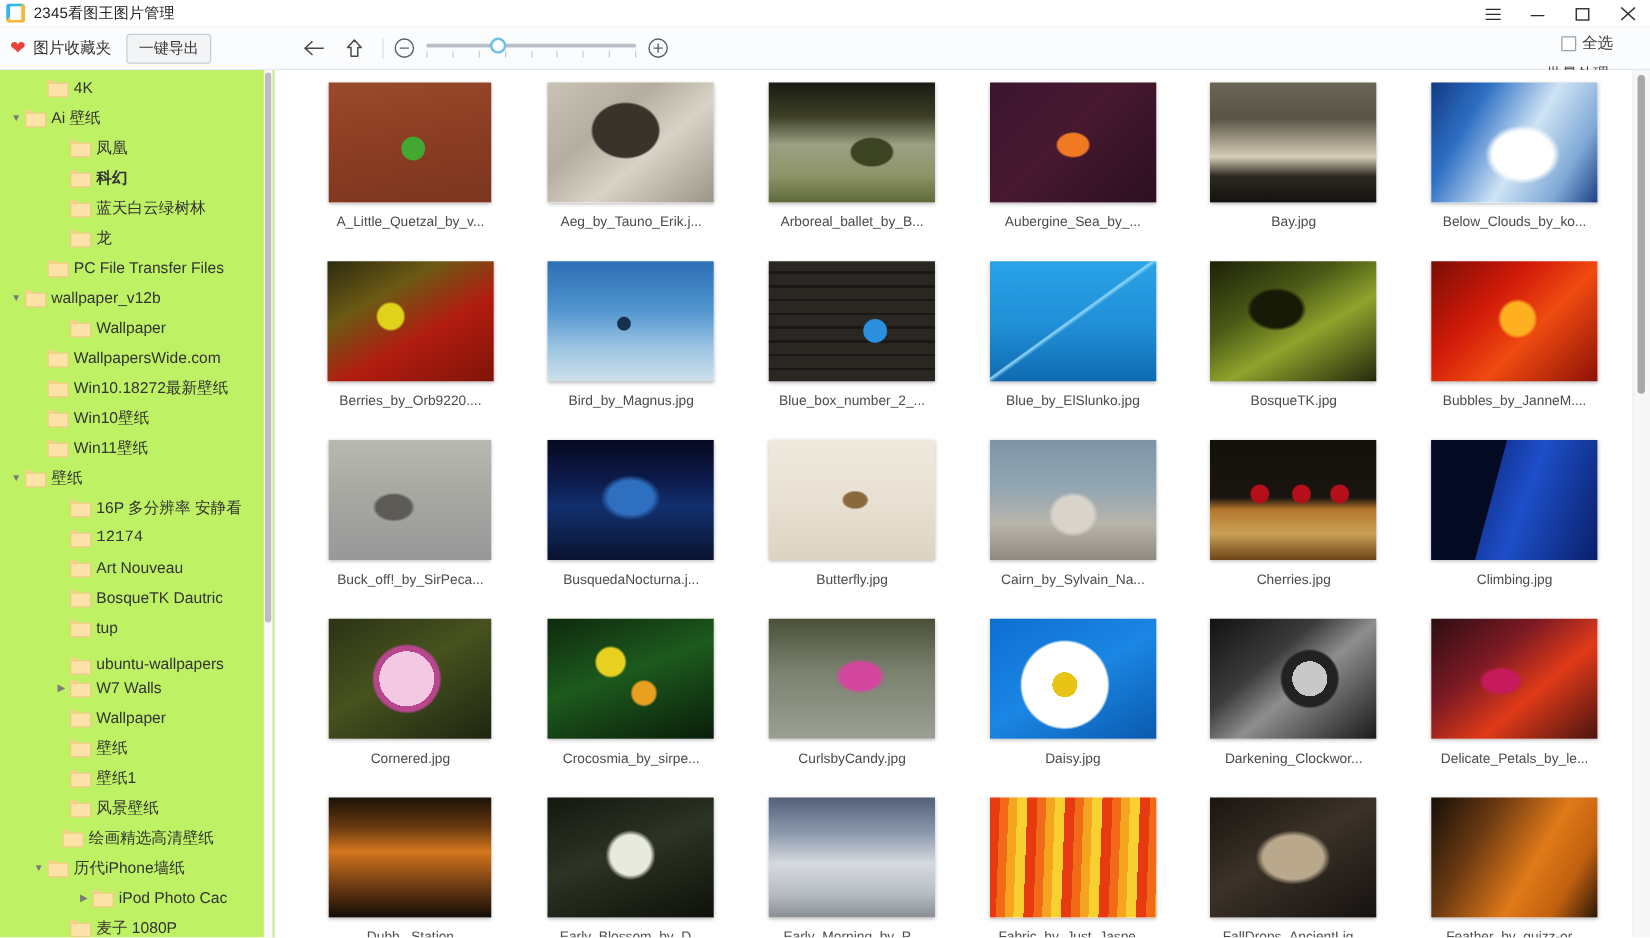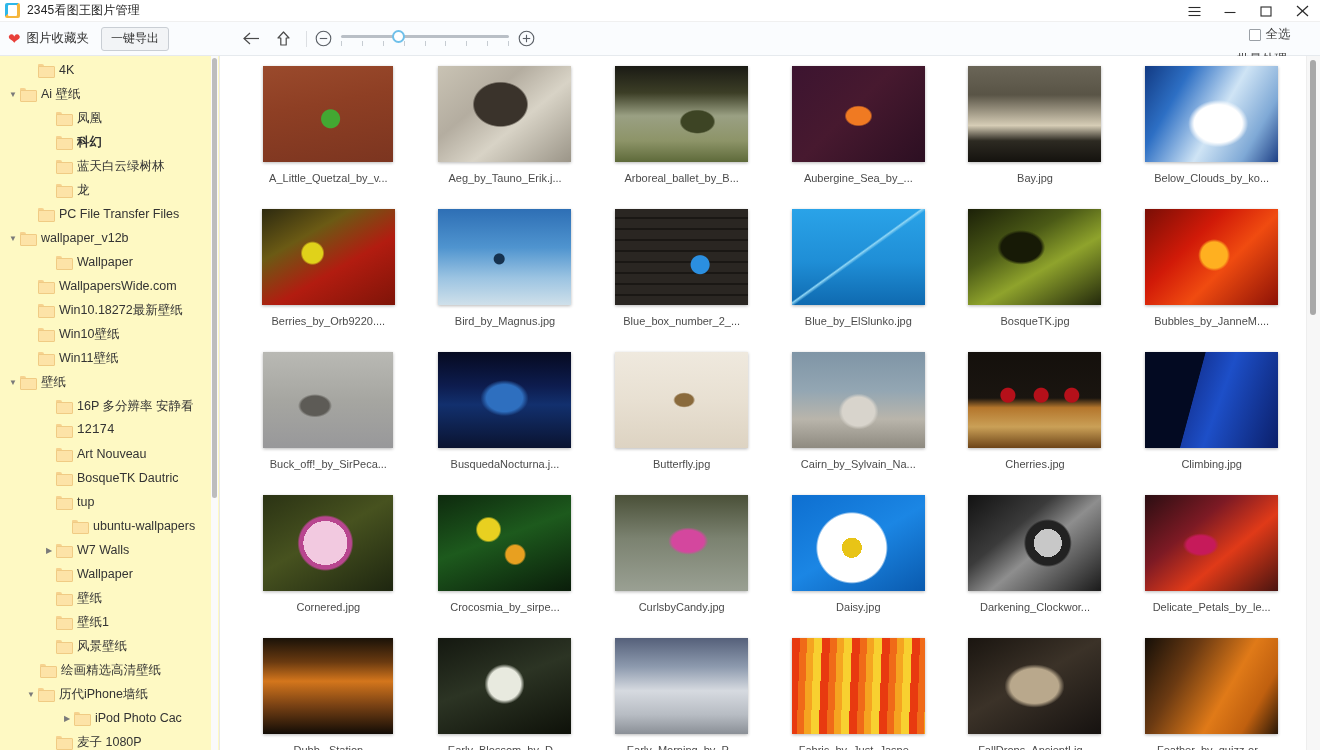--- a/index.html
+++ b/index.html
@@ -114,21 +114,21 @@
     border-radius: 1px; background: #fff; display: block;
   }
   .caret { font-size: 8px; color: #6b6f74; margin-left: 2px; }
 
   
   #body { display: flex; height: calc(750px - 22px - 34px); }
 
   
   #sidebar {
     width: 220px; flex: none;
-    background: #fef9c3;
+    background: #bef264;
     position: relative;
     overflow: hidden;
     border-right: 1px solid #e8e8e8;
   }
   #tree { padding-top: 2px; }
   .node {
     height: 24px;
     display: flex; align-items: center;
     font-size: 12.5px; color: #333;
     white-space: nowrap;
@@ -436,21 +436,21 @@
         <div class="node" style="padding-left: 42px;">
           <span class="twisty"></span>
           <span class="folder"></span>
           <span class="nlabel">BosqueTK Dautric</span>
         </div>
         <div class="node" style="padding-left: 42px;">
           <span class="twisty"></span>
           <span class="folder"></span>
           <span class="nlabel">tup</span>
         </div>
-        <div class="node" style="padding-left: 58px;">
+        <div class="node" style="padding-left: 42px; align-items: flex-end;">
           <span class="twisty"></span>
           <span class="folder"></span>
           <span class="nlabel">ubuntu-wallpapers</span>
         </div>
         <div class="node" style="padding-left: 42px;">
           <span class="twisty">▶</span>
           <span class="folder"></span>
           <span class="nlabel">W7 Walls</span>
         </div>
         <div class="node" style="padding-left: 42px;">
@@ -466,21 +466,21 @@
         <div class="node" style="padding-left: 42px;">
           <span class="twisty"></span>
           <span class="folder"></span>
           <span class="nlabel">壁纸1</span>
         </div>
         <div class="node" style="padding-left: 42px;">
           <span class="twisty"></span>
           <span class="folder"></span>
           <span class="nlabel">风景壁纸</span>
         </div>
-        <div class="node" style="padding-left: 26px; align-items: center;">
+        <div class="node" style="padding-left: 36px; align-items: center;">
           <span class="twisty"></span>
           <span class="folder"></span>
           <span class="nlabel">绘画精选高清壁纸</span>
         </div>
         <div class="node" style="padding-left: 24px;">
           <span class="twisty">▼</span>
           <span class="folder"></span>
           <span class="nlabel">历代iPhone墙纸</span>
         </div>
         <div class="node" style="padding-left: 60px;">

